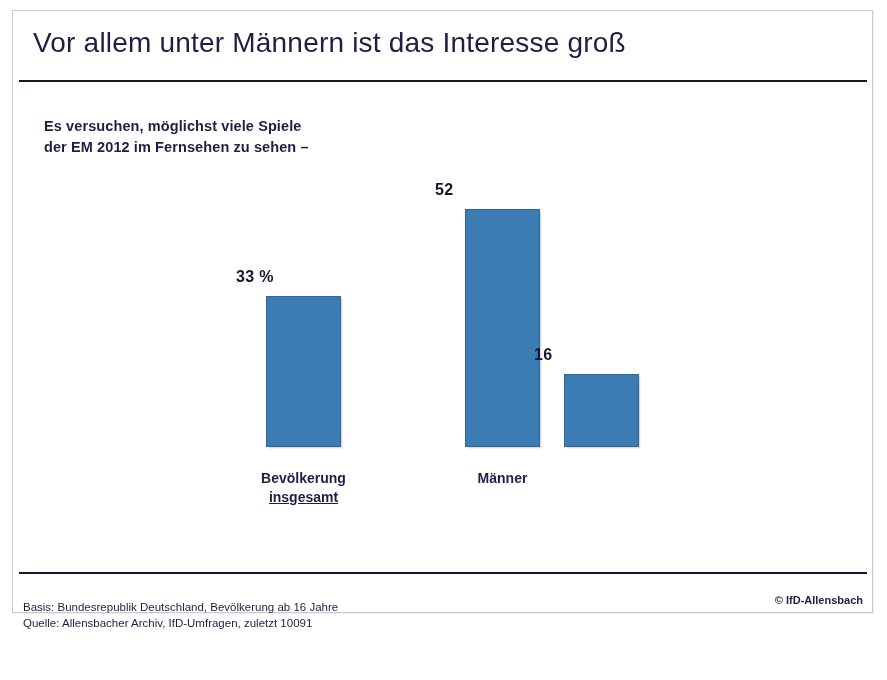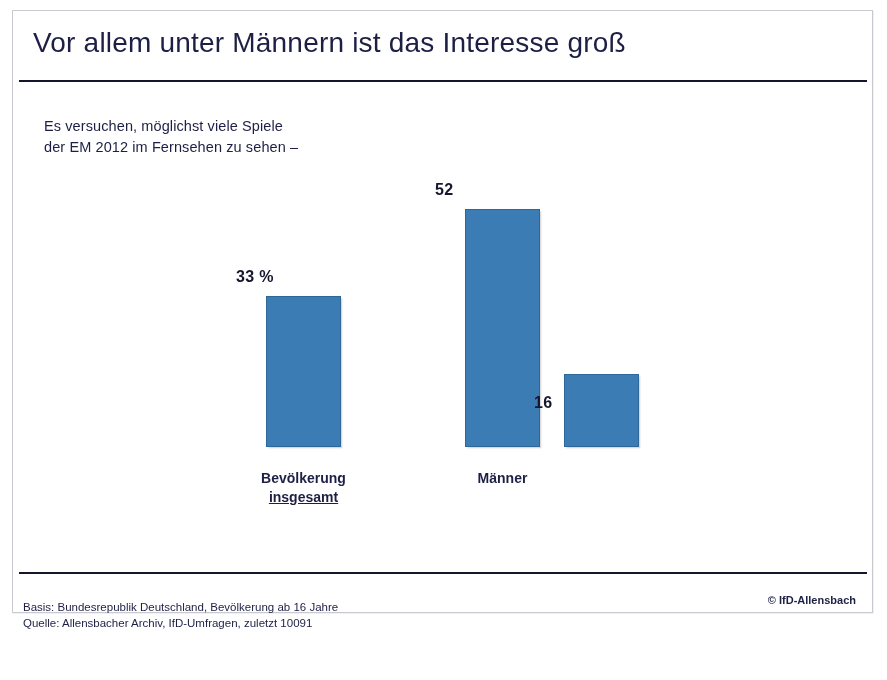--- a/index.html
+++ b/index.html
@@ -53,21 +53,21 @@
     height: 0;
     border-top: 2.5px solid #14162e;
   }
 
   
   #chart-subtitle {
     position: absolute;
     left: 31px;
     top: 105px;
     font-size: 14.5px;
-    font-weight: normal;
+    font-weight: bold;
     line-height: 21px;
     color: #1d1f45;
     letter-spacing: 0.1px;
   }
   #chart-subtitle .sub-line { display: block; }
 
   
   #plot-area {
     position: absolute;
     left: 0;
@@ -122,21 +122,21 @@
     left: 10px;
     top: 4px;
     font-size: 11.5px;
     line-height: 16px;
     color: #1d1f45;
     margin-top: 21px;
   }
   #footer-source .src-line { display: block; }
   #footer-copyright {
     position: absolute;
-    right: 18px;
+    right: 11px;
     top: 20px;
     font-size: 11px;
     font-weight: bold;
     color: #1d1f45;
     white-space: nowrap;
     text-align: right;
   }
 </style>
 </head>
 <body>
@@ -159,21 +159,21 @@
       <div class="bar-label" style="left: 198px; top: 458px; width: 185px;">
         <span style="display: block;">Bevölkerung</span>
         <span style="display: block; text-decoration: underline;">insgesamt</span>
       </div>
       <div class="bar-rect" style="left: 452px; top: 198px; width: 75px; height: 238px; background: rgb(60, 124, 180); border-color: rgb(47, 103, 155);"></div>
       <div class="bar-value" style="left: 422px; top: 170px; width: 135px;">52</div>
       <div class="bar-label" style="left: 397px; top: 458px; width: 185px;">
         <span style="display: block;">Männer</span>
       </div>
       <div class="bar-rect" style="left: 551px; top: 363px; width: 75px; height: 73px; background: rgb(60, 124, 180); border-color: rgb(47, 103, 155);"></div>
-      <div class="bar-value" style="left: 521px; top: 335px; width: 135px; margin-top: 48px;">16</div>
+      <div class="bar-value" style="left: 521px; top: 335px; width: 135px;">16</div>
     </div>
 
   <div id="footer-rule"></div>
   <div id="footer-block">
     <div id="footer-source">
       <span class="src-line">Basis: Bundesrepublik Deutschland, Bevölkerung ab 16 Jahre</span>
       <span class="src-line">Quelle: Allensbacher Archiv, IfD-Umfragen, zuletzt 10091</span>
     </div>
     <div id="footer-copyright">© IfD-Allensbach</div>
   </div>

